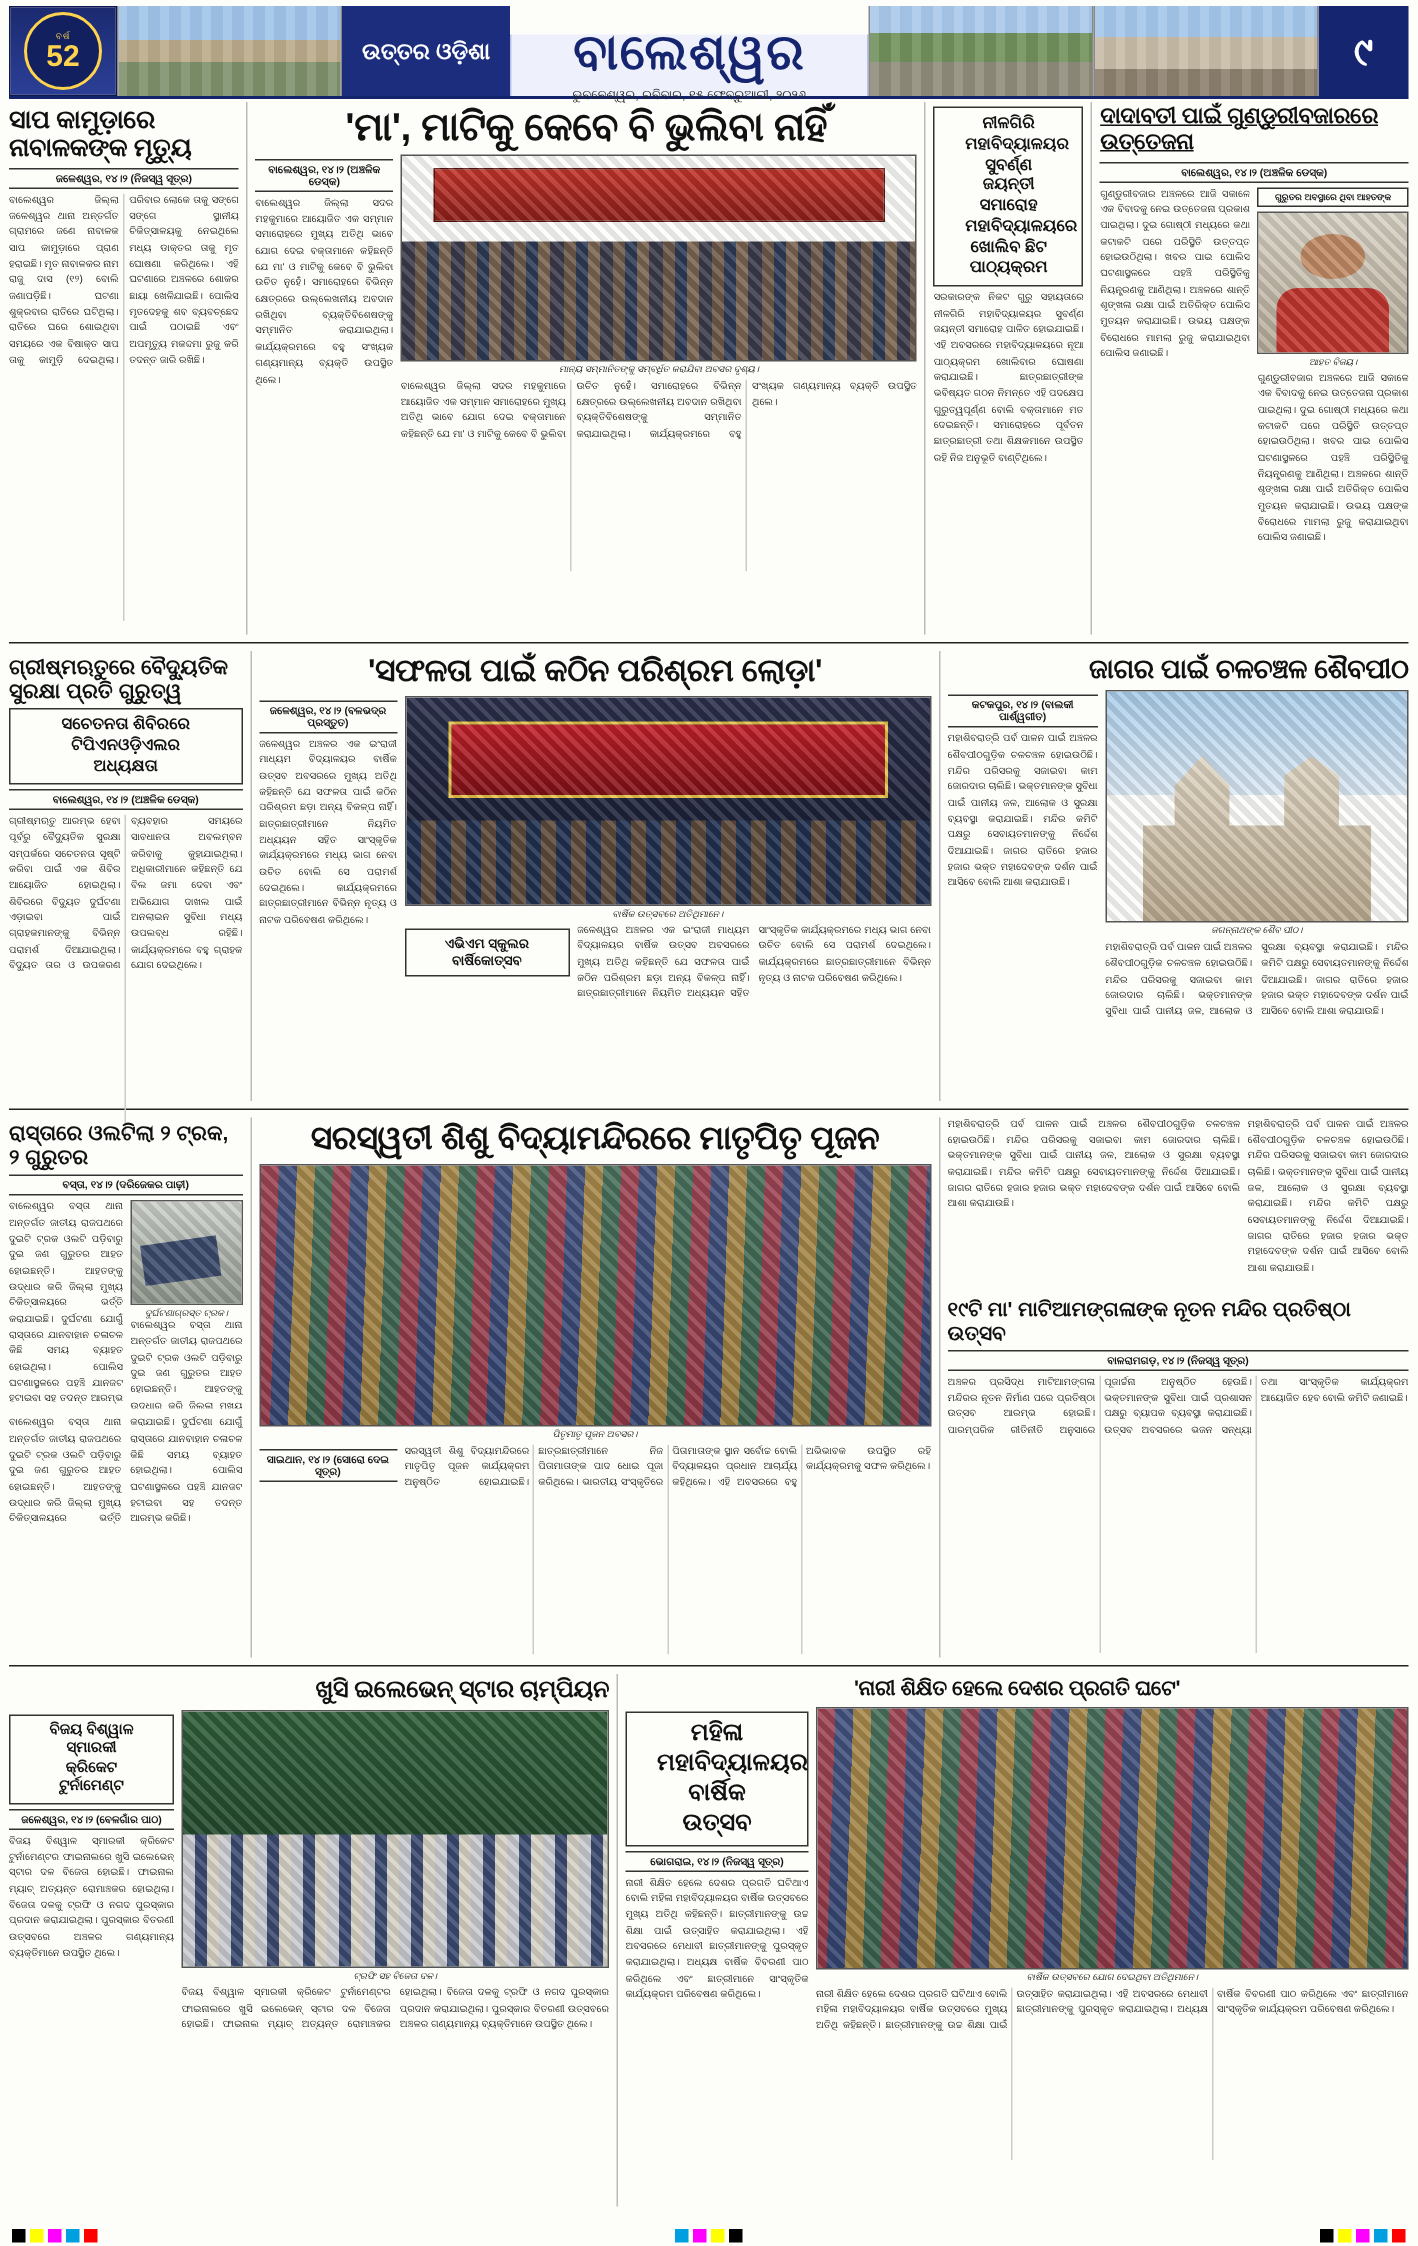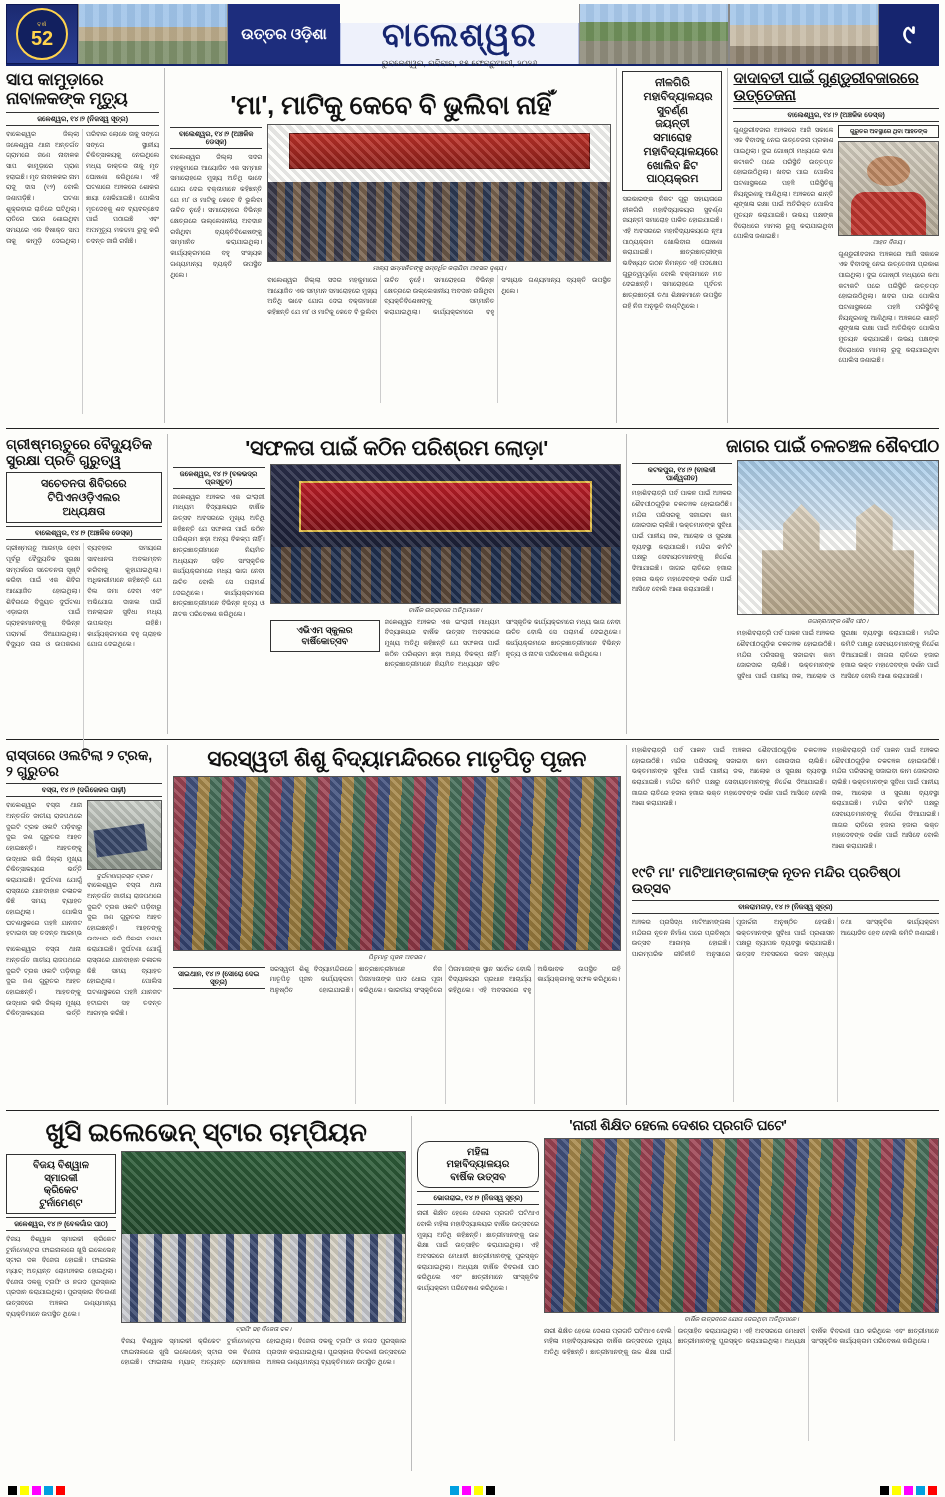--- a/index.html
+++ b/index.html
@@ -150,21 +150,21 @@
 
     <div class="col" style="width:158px;">
       <h1 class="head" style="font-size:17px;">ସାପ କାମୁଡ଼ାରେ ନାବାଳକଙ୍କ ମୃତ୍ୟୁ</h1>
       <div class="dateline">ଜଳେଶ୍ୱର, ୧୪।୨ (ନିଜସ୍ୱ ସୂତ୍ର)</div>
       <div class="body" style="column-count:2;column-gap:7px;column-rule:1px solid #ccc;height:285px;overflow:hidden;">
         <p>ବାଲେଶ୍ୱର ଜିଲ୍ଲା ଜଳେଶ୍ୱର ଥାନା ଅନ୍ତର୍ଗତ ଗ୍ରାମରେ ଜଣେ ନାବାଳକ ସାପ କାମୁଡ଼ାରେ ପ୍ରାଣ ହରାଇଛି। ମୃତ ନାବାଳକର ନାମ ରାଜୁ ଦାସ (୧୨) ବୋଲି ଜଣାପଡ଼ିଛି। ଘଟଣା ଶୁକ୍ରବାର ରାତିରେ ଘଟିଥିଲା। ରାତିରେ ଘରେ ଶୋଇଥିବା ସମୟରେ ଏକ ବିଷାକ୍ତ ସାପ ତାକୁ କାମୁଡ଼ି ଦେଇଥିଲା। ପରିବାର ଲୋକେ ତାକୁ ସଙ୍ଗେ ସଙ୍ଗେ ସ୍ଥାନୀୟ ଚିକିତ୍ସାଳୟକୁ ନେଇଥିଲେ ମଧ୍ୟ ଡାକ୍ତର ତାକୁ ମୃତ ଘୋଷଣା କରିଥିଲେ। ଏହି ଘଟଣାରେ ଅଞ୍ଚଳରେ ଶୋକର ଛାୟା ଖେଳିଯାଇଛି। ପୋଲିସ ମୃତଦେହକୁ ଶବ ବ୍ୟବଚ୍ଛେଦ ପାଇଁ ପଠାଇଛି ଏବଂ ଅପମୃତ୍ୟୁ ମକଦ୍ଦମା ରୁଜୁ କରି ତଦନ୍ତ ଜାରି ରଖିଛି।</p>
       </div>
     </div>
     <div class="vrule"></div>
 
-    <div class="col" style="width:455px;margin-top:21px;">
+    <div class="col" style="width:455px;">
       <h1 class="head" style="text-align:center;font-size:26px;">'ମା', ମାଟିକୁ କେବେ ବି ଭୁଲିବା ନାହିଁ</h1>
       <div style="display:flex;gap:5px;">
         <div style="width:92px;">
           <div class="dateline">ବାଲେଶ୍ୱର, ୧୪।୨ (ଅଞ୍ଚଳିକ ଡେସ୍କ)</div>
           <div class="body" style="height:265px;overflow:hidden;">
             <p>ବାଲେଶ୍ୱର ଜିଲ୍ଲା ସଦର ମହକୁମାରେ ଆୟୋଜିତ ଏକ ସମ୍ମାନ ସମାରୋହରେ ମୁଖ୍ୟ ଅତିଥି ଭାବେ ଯୋଗ ଦେଇ ବକ୍ତାମାନେ କହିଛନ୍ତି ଯେ ମା' ଓ ମାଟିକୁ କେବେ ବି ଭୁଲିବା ଉଚିତ ନୁହେଁ। ସମାରୋହରେ ବିଭିନ୍ନ କ୍ଷେତ୍ରରେ ଉଲ୍ଲେଖନୀୟ ଅବଦାନ ରଖିଥିବା ବ୍ୟକ୍ତିବିଶେଷଙ୍କୁ ସମ୍ମାନିତ କରାଯାଇଥିଲା। କାର୍ଯ୍ୟକ୍ରମରେ ବହୁ ସଂଖ୍ୟକ ଗଣ୍ୟମାନ୍ୟ ବ୍ୟକ୍ତି ଉପସ୍ଥିତ ଥିଲେ।</p>
           </div>
         </div>
         <div style="flex:1;">
           <div class="photo" style="height:138px;">
@@ -335,21 +335,21 @@
       <div class="body" style="column-count:3;column-gap:6px;column-rule:1px solid #ccc;height:185px;overflow:hidden;">
         <p>ଅଞ୍ଚଳର ପ୍ରସିଦ୍ଧ ମାଟିଆମଙ୍ଗଳା ମନ୍ଦିରର ନୂତନ ନିର୍ମାଣ ପରେ ପ୍ରତିଷ୍ଠା ଉତ୍ସବ ଆରମ୍ଭ ହୋଇଛି। ପାରମ୍ପରିକ ରୀତିନୀତି ଅନୁସାରେ ପୂଜାର୍ଚ୍ଚନା ଅନୁଷ୍ଠିତ ହେଉଛି। ଭକ୍ତମାନଙ୍କ ସୁବିଧା ପାଇଁ ପ୍ରଶାସନ ପକ୍ଷରୁ ବ୍ୟାପକ ବ୍ୟବସ୍ଥା କରାଯାଇଛି। ଉତ୍ସବ ଅବସରରେ ଭଜନ ସନ୍ଧ୍ୟା ତଥା ସାଂସ୍କୃତିକ କାର୍ଯ୍ୟକ୍ରମ ଆୟୋଜିତ ହେବ ବୋଲି କମିଟି ଜଣାଇଛି।</p>
       </div>
     </div>
   </div>
 
   <div class="rule"></div>
 
   <div class="grid" style="height:355px;">
     <div class="col" style="width:400px;">
-      <h1 class="head" style="text-align:center;font-size:26px;">ଖୁସି ଇଲେଭେନ୍ ସ୍ଟାର ଚାମ୍ପିୟନ</h1>
+      <h1 class="head" style="text-align:right;font-size:16px;">ଖୁସି ଇଲେଭେନ୍ ସ୍ଟାର ଚାମ୍ପିୟନ</h1>
       <div style="display:flex;gap:5px;">
         <div style="width:110px;">
           <h3 class="sub" style="font-size:10px;">ବିଜୟ ବିଶ୍ୱାଳ ସ୍ମାରକୀ କ୍ରିକେଟ ଟୁର୍ନାମେଣ୍ଟ</h3>
           <div class="dateline">ଜଳେଶ୍ୱର, ୧୪।୨ (ବେଳଗାଁର ପାଠ)</div>
           <div class="body" style="height:215px;overflow:hidden;">
             <p>ବିଜୟ ବିଶ୍ୱାଳ ସ୍ମାରକୀ କ୍ରିକେଟ ଟୁର୍ନାମେଣ୍ଟର ଫାଇନାଲରେ ଖୁସି ଇଲେଭେନ୍ ସ୍ଟାର ଦଳ ବିଜେତା ହୋଇଛି। ଫାଇନାଲ ମ୍ୟାଚ୍ ଅତ୍ୟନ୍ତ ରୋମାଞ୍ଚକର ହୋଇଥିଲା। ବିଜେତା ଦଳକୁ ଟ୍ରଫି ଓ ନଗଦ ପୁରସ୍କାର ପ୍ରଦାନ କରାଯାଇଥିଲା। ପୁରସ୍କାର ବିତରଣୀ ଉତ୍ସବରେ ଅଞ୍ଚଳର ଗଣ୍ୟମାନ୍ୟ ବ୍ୟକ୍ତିମାନେ ଉପସ୍ଥିତ ଥିଲେ।</p>
           </div>
         </div>
         <div style="flex:1;">
           <div class="photo" style="height:172px;">
@@ -362,21 +362,21 @@
           </div>
         </div>
       </div>
     </div>
     <div class="vrule"></div>
 
     <div class="col" style="flex:1;">
       <h1 class="head" style="text-align:center;font-size:14px;">'ନାରୀ ଶିକ୍ଷିତ ହେଲେ ଦେଶର ପ୍ରଗତି ଘଟେ'</h1>
       <div style="display:flex;gap:5px;">
         <div style="width:122px;">
-          <h3 class="sub" style="font-size:10px;border-radius:12px;">ମହିଳା ମହାବିଦ୍ୟାଳୟର ବାର୍ଷିକ ଉତ୍ସବ</h3>
+          <h3 class="sub" style="font-size:16px;">ମହିଳା ମହାବିଦ୍ୟାଳୟର ବାର୍ଷିକ ଉତ୍ସବ</h3>
           <div class="dateline">ଭୋଗରାଇ, ୧୪।୨ (ନିଜସ୍ୱ ସୂତ୍ର)</div>
           <div class="body" style="height:195px;overflow:hidden;">
             <p>ନାରୀ ଶିକ୍ଷିତ ହେଲେ ଦେଶର ପ୍ରଗତି ଘଟିଥାଏ ବୋଲି ମହିଳା ମହାବିଦ୍ୟାଳୟର ବାର୍ଷିକ ଉତ୍ସବରେ ମୁଖ୍ୟ ଅତିଥି କହିଛନ୍ତି। ଛାତ୍ରୀମାନଙ୍କୁ ଉଚ୍ଚ ଶିକ୍ଷା ପାଇଁ ଉତ୍ସାହିତ କରାଯାଇଥିଲା। ଏହି ଅବସରରେ ମେଧାବୀ ଛାତ୍ରୀମାନଙ୍କୁ ପୁରସ୍କୃତ କରାଯାଇଥିଲା। ଅଧ୍ୟକ୍ଷ ବାର୍ଷିକ ବିବରଣୀ ପାଠ କରିଥିଲେ ଏବଂ ଛାତ୍ରୀମାନେ ସାଂସ୍କୃତିକ କାର୍ଯ୍ୟକ୍ରମ ପରିବେଷଣ କରିଥିଲେ।</p>
           </div>
         </div>
         <div style="flex:1;">
           <div class="photo" style="height:175px;">
             <div class="ph-crowd"></div>
               <div class="grain"></div>
           </div>

